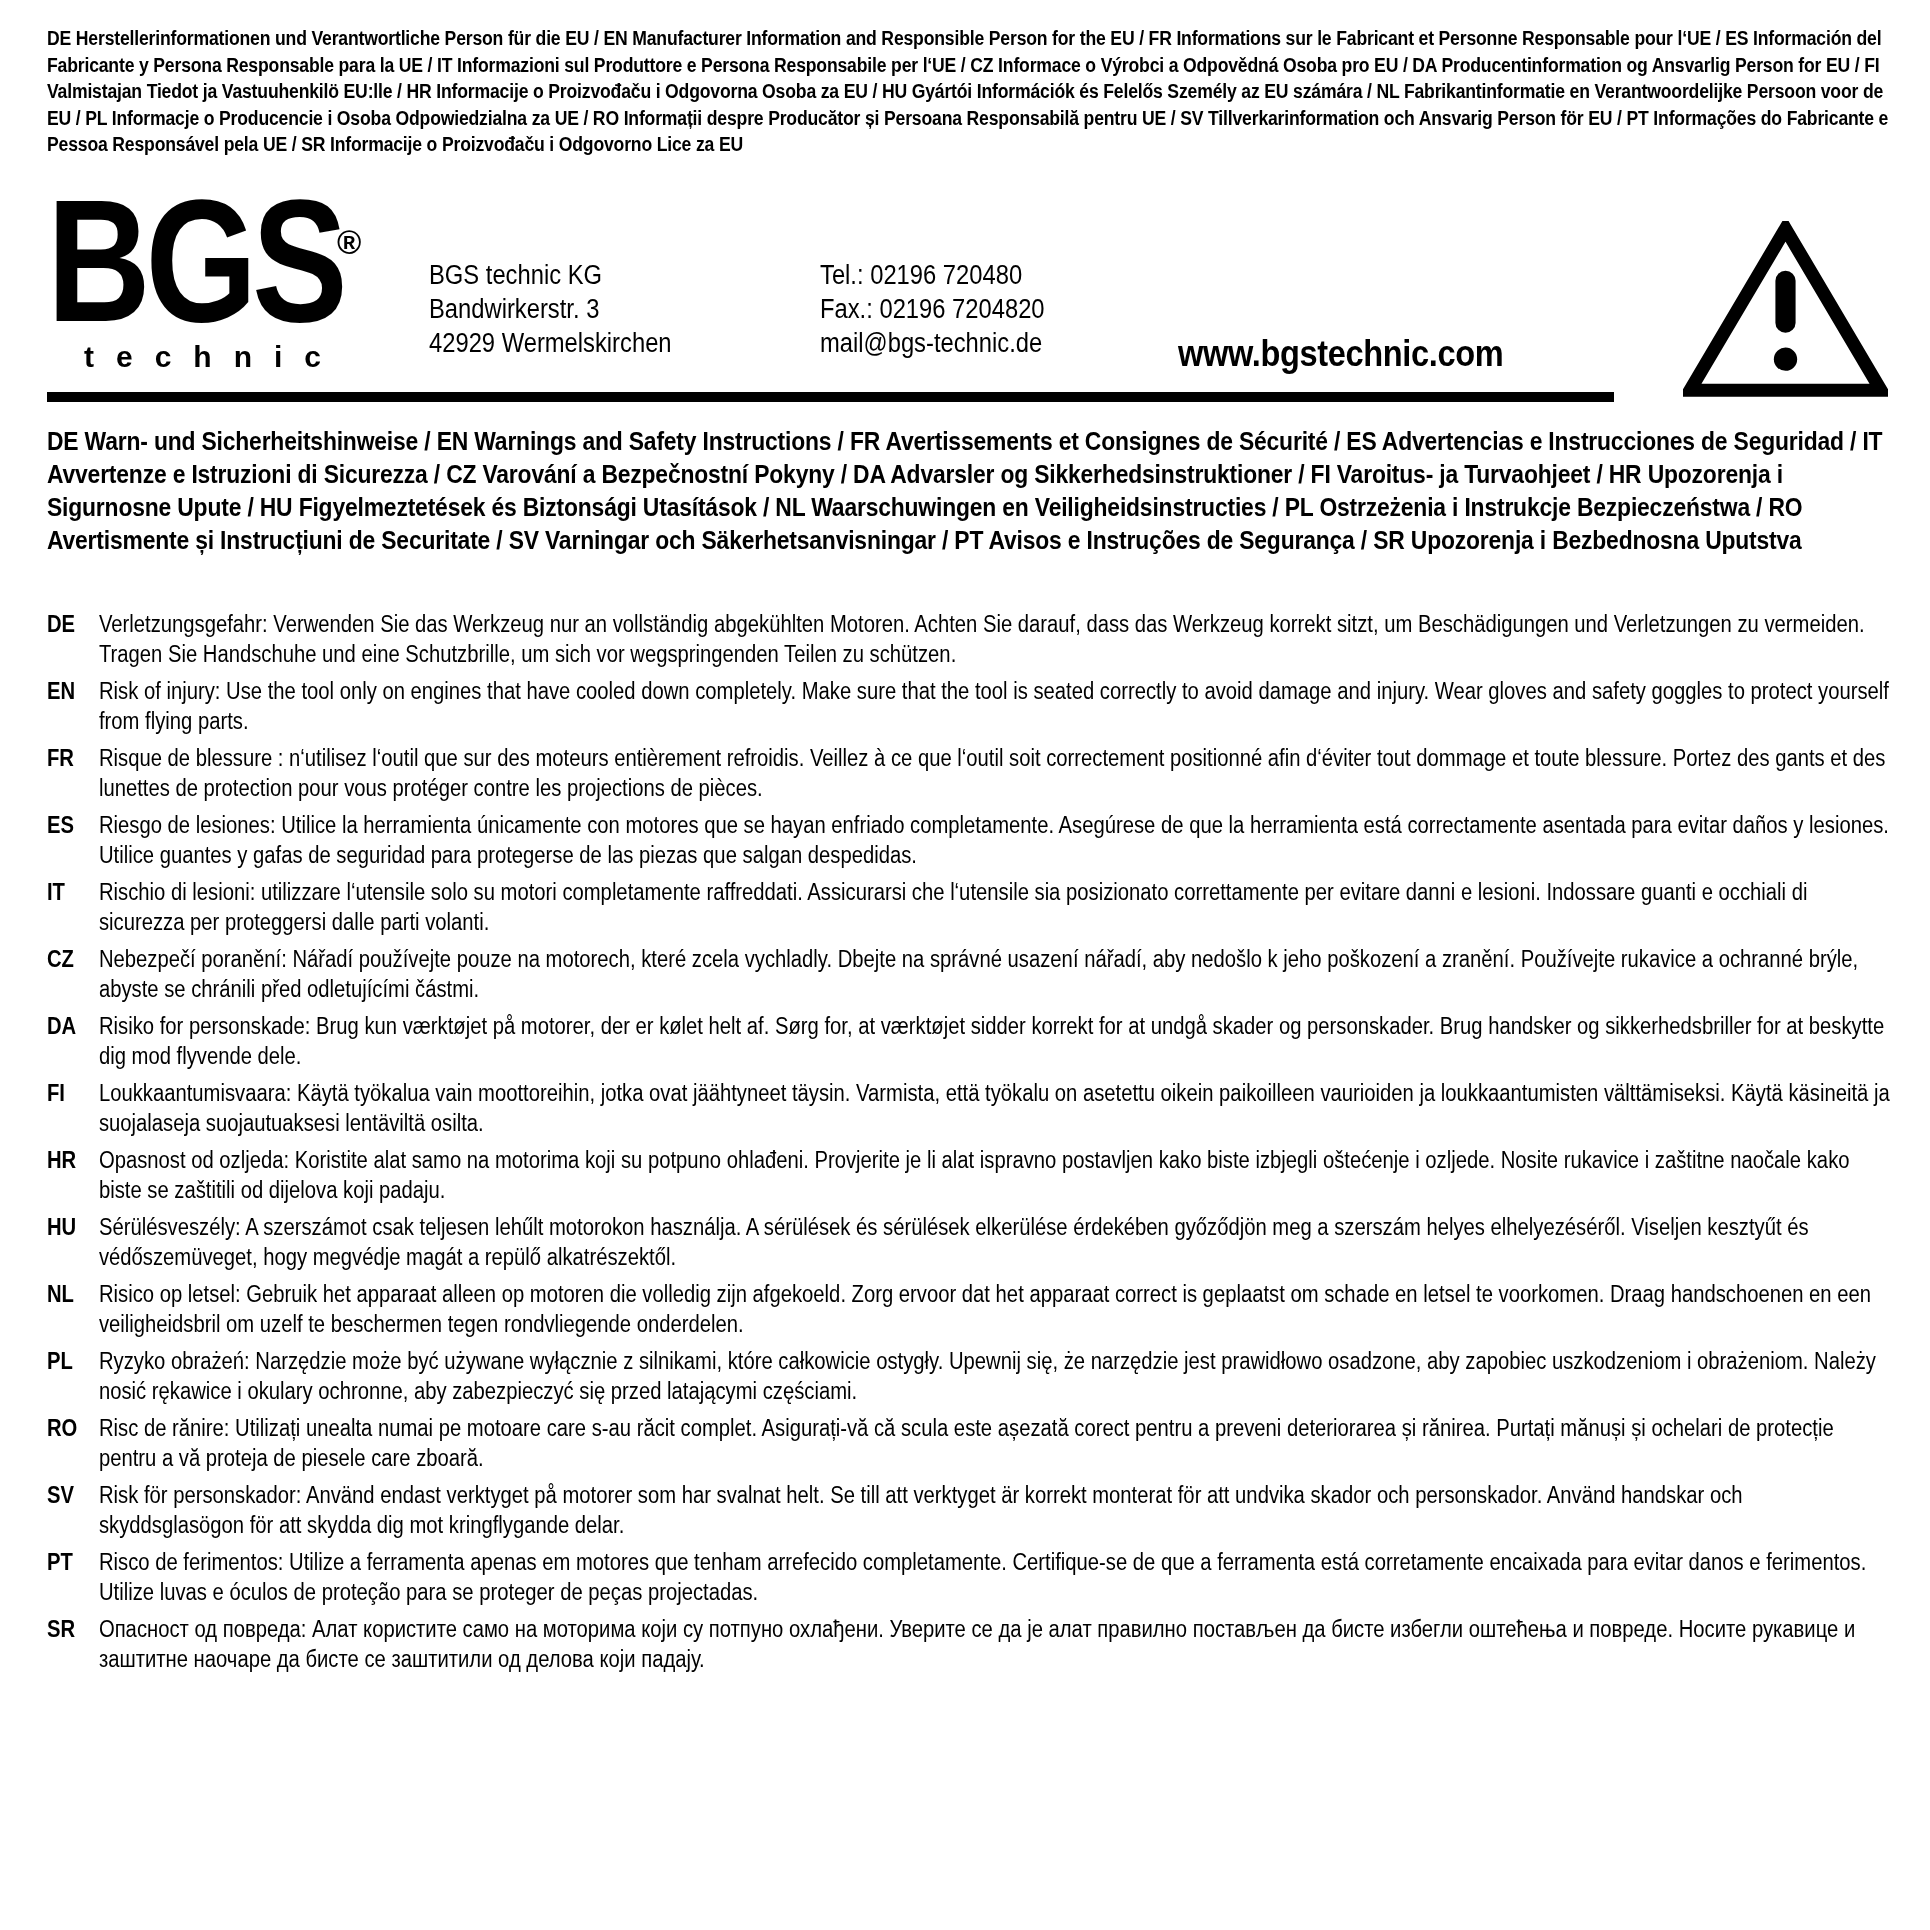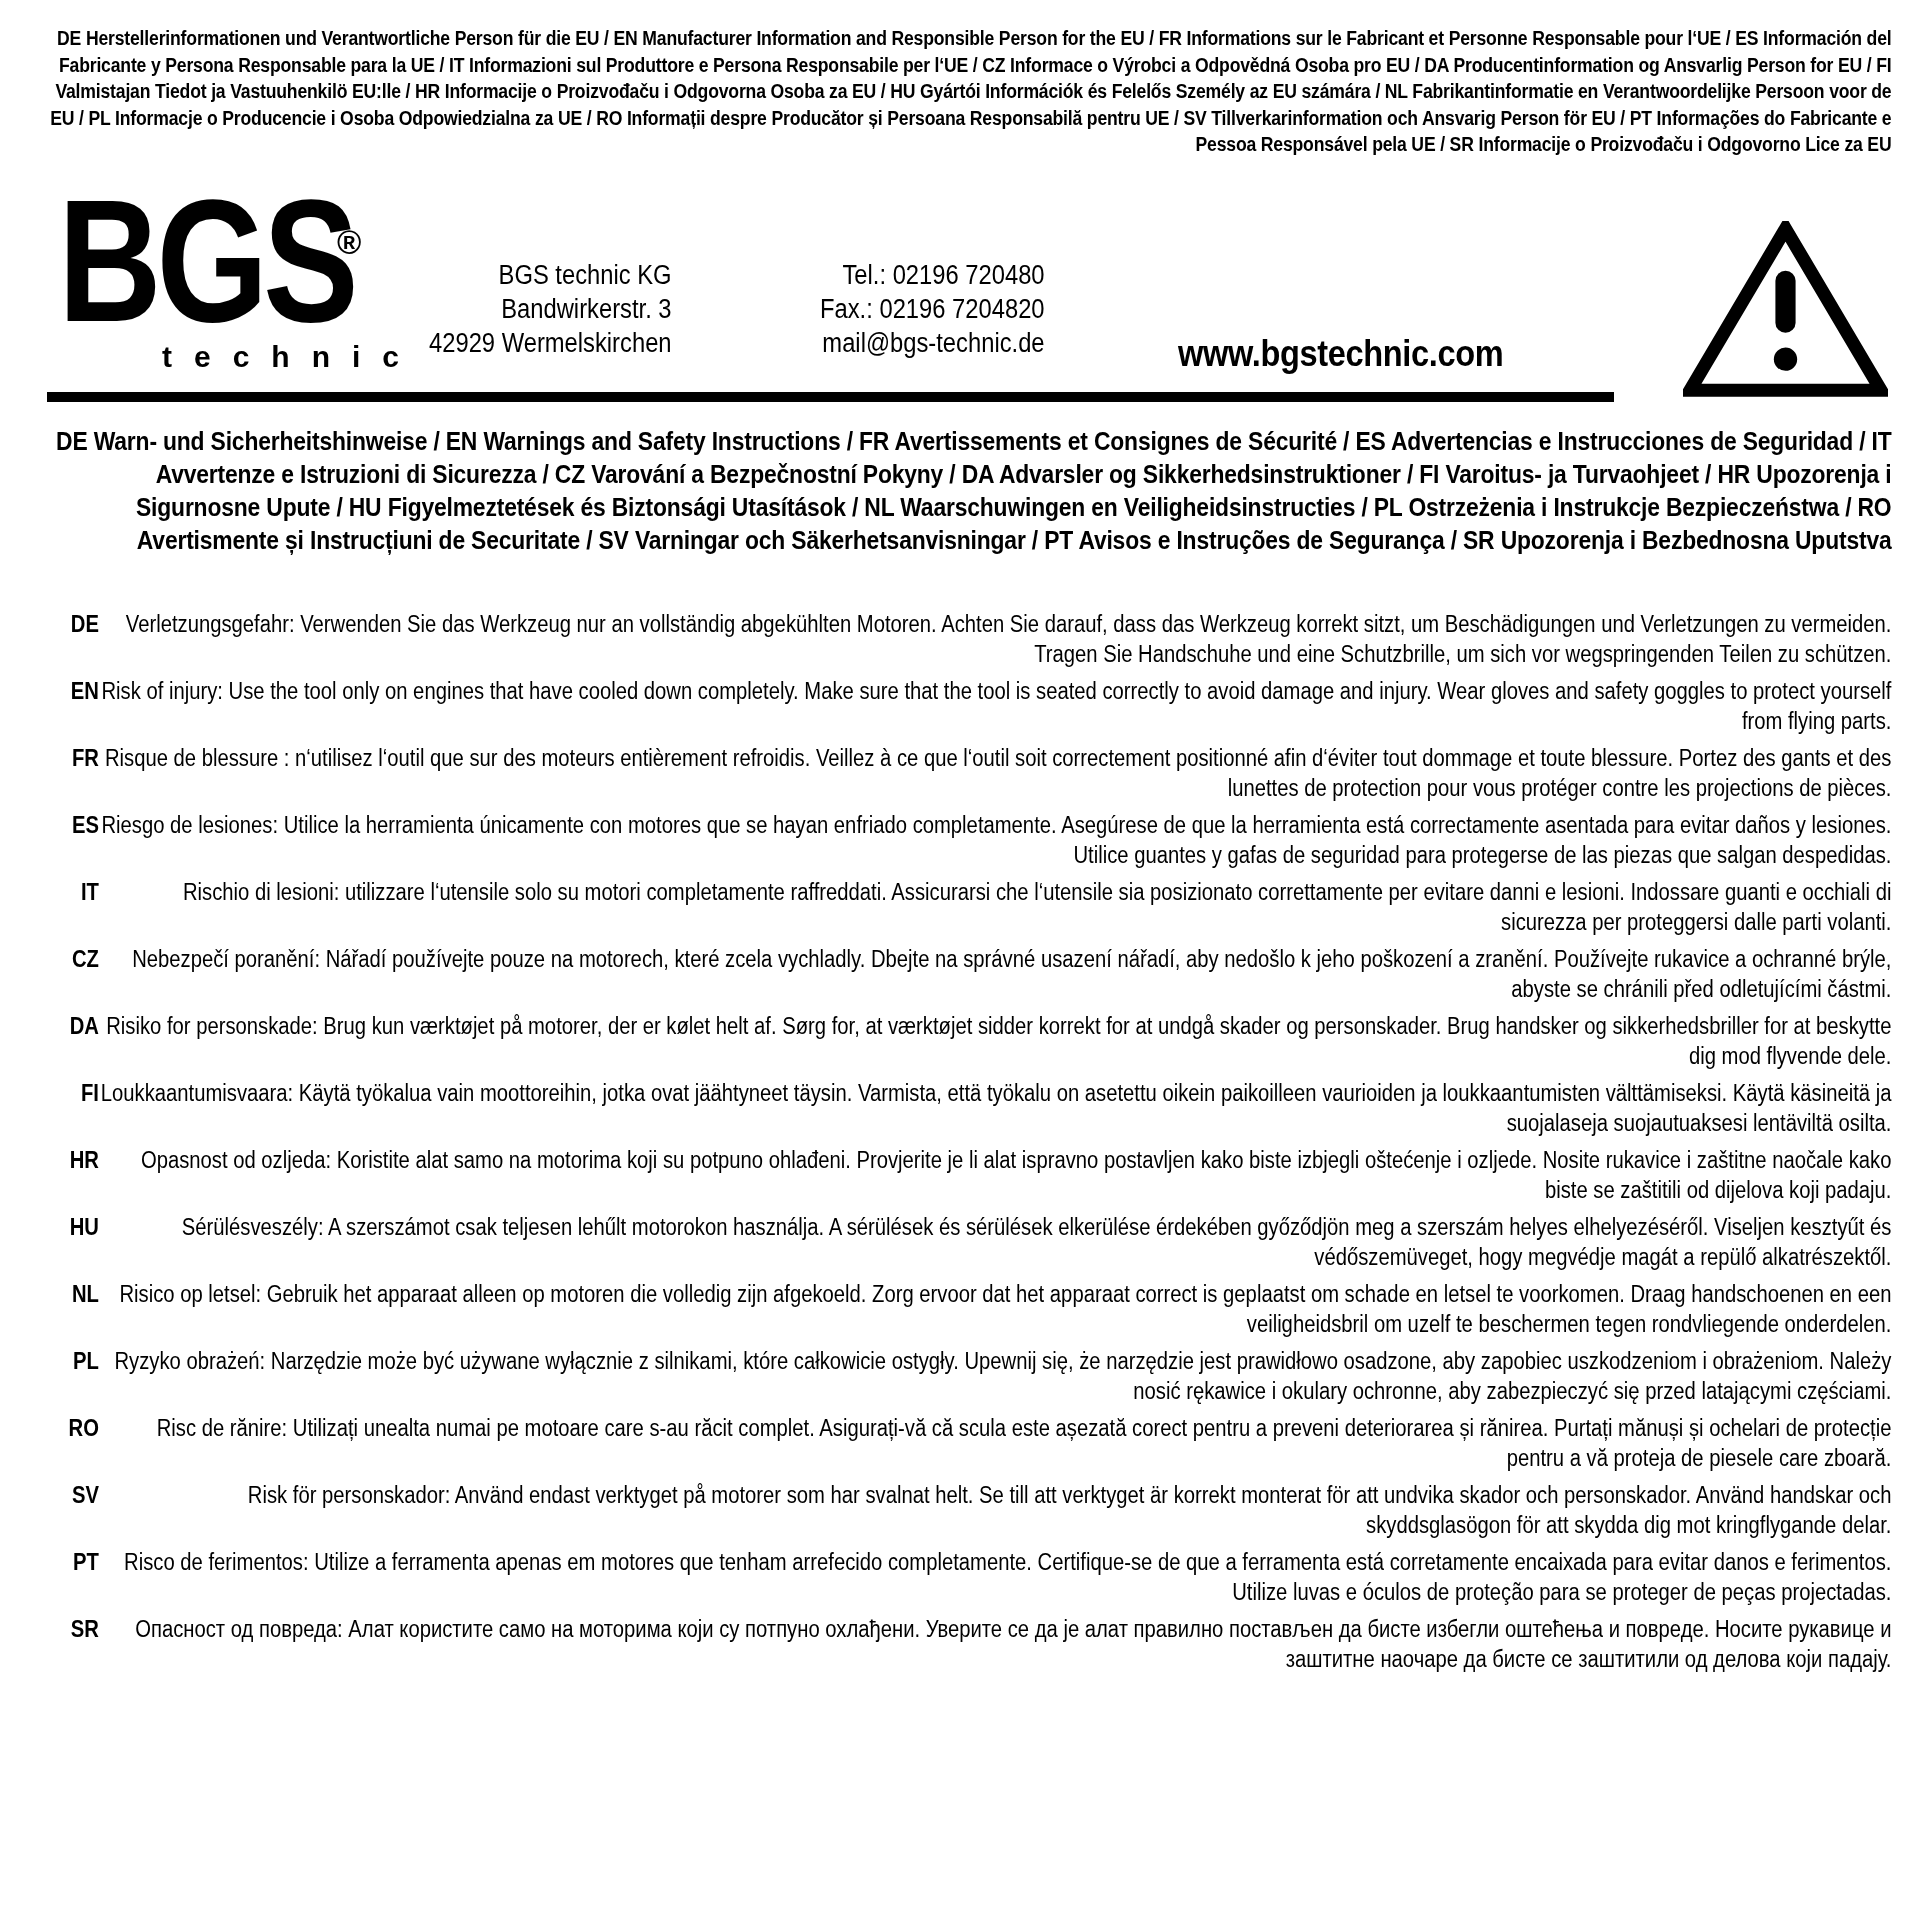--- a/index.html
+++ b/index.html
@@ -3,21 +3,20 @@
 <meta charset="utf-8">
 <style>
   html,body{margin:0;padding:0;background:#888;}
   .page{
     position:relative;
     width:1930px;height:1930px;
     background:#ffffff;
     color:#000;
     font-family:"Liberation Sans", sans-serif;
     overflow:hidden;
-    text-align:right;
   }
   
   .cond{transform:scaleX(0.88);transform-origin:0 0;}
 
   .sec1{
     position:absolute;left:47px;top:25px;
     width:2096px;
     font-size:20px;font-weight:bold;line-height:26.5px;
     letter-spacing:-0.2px;
   }

